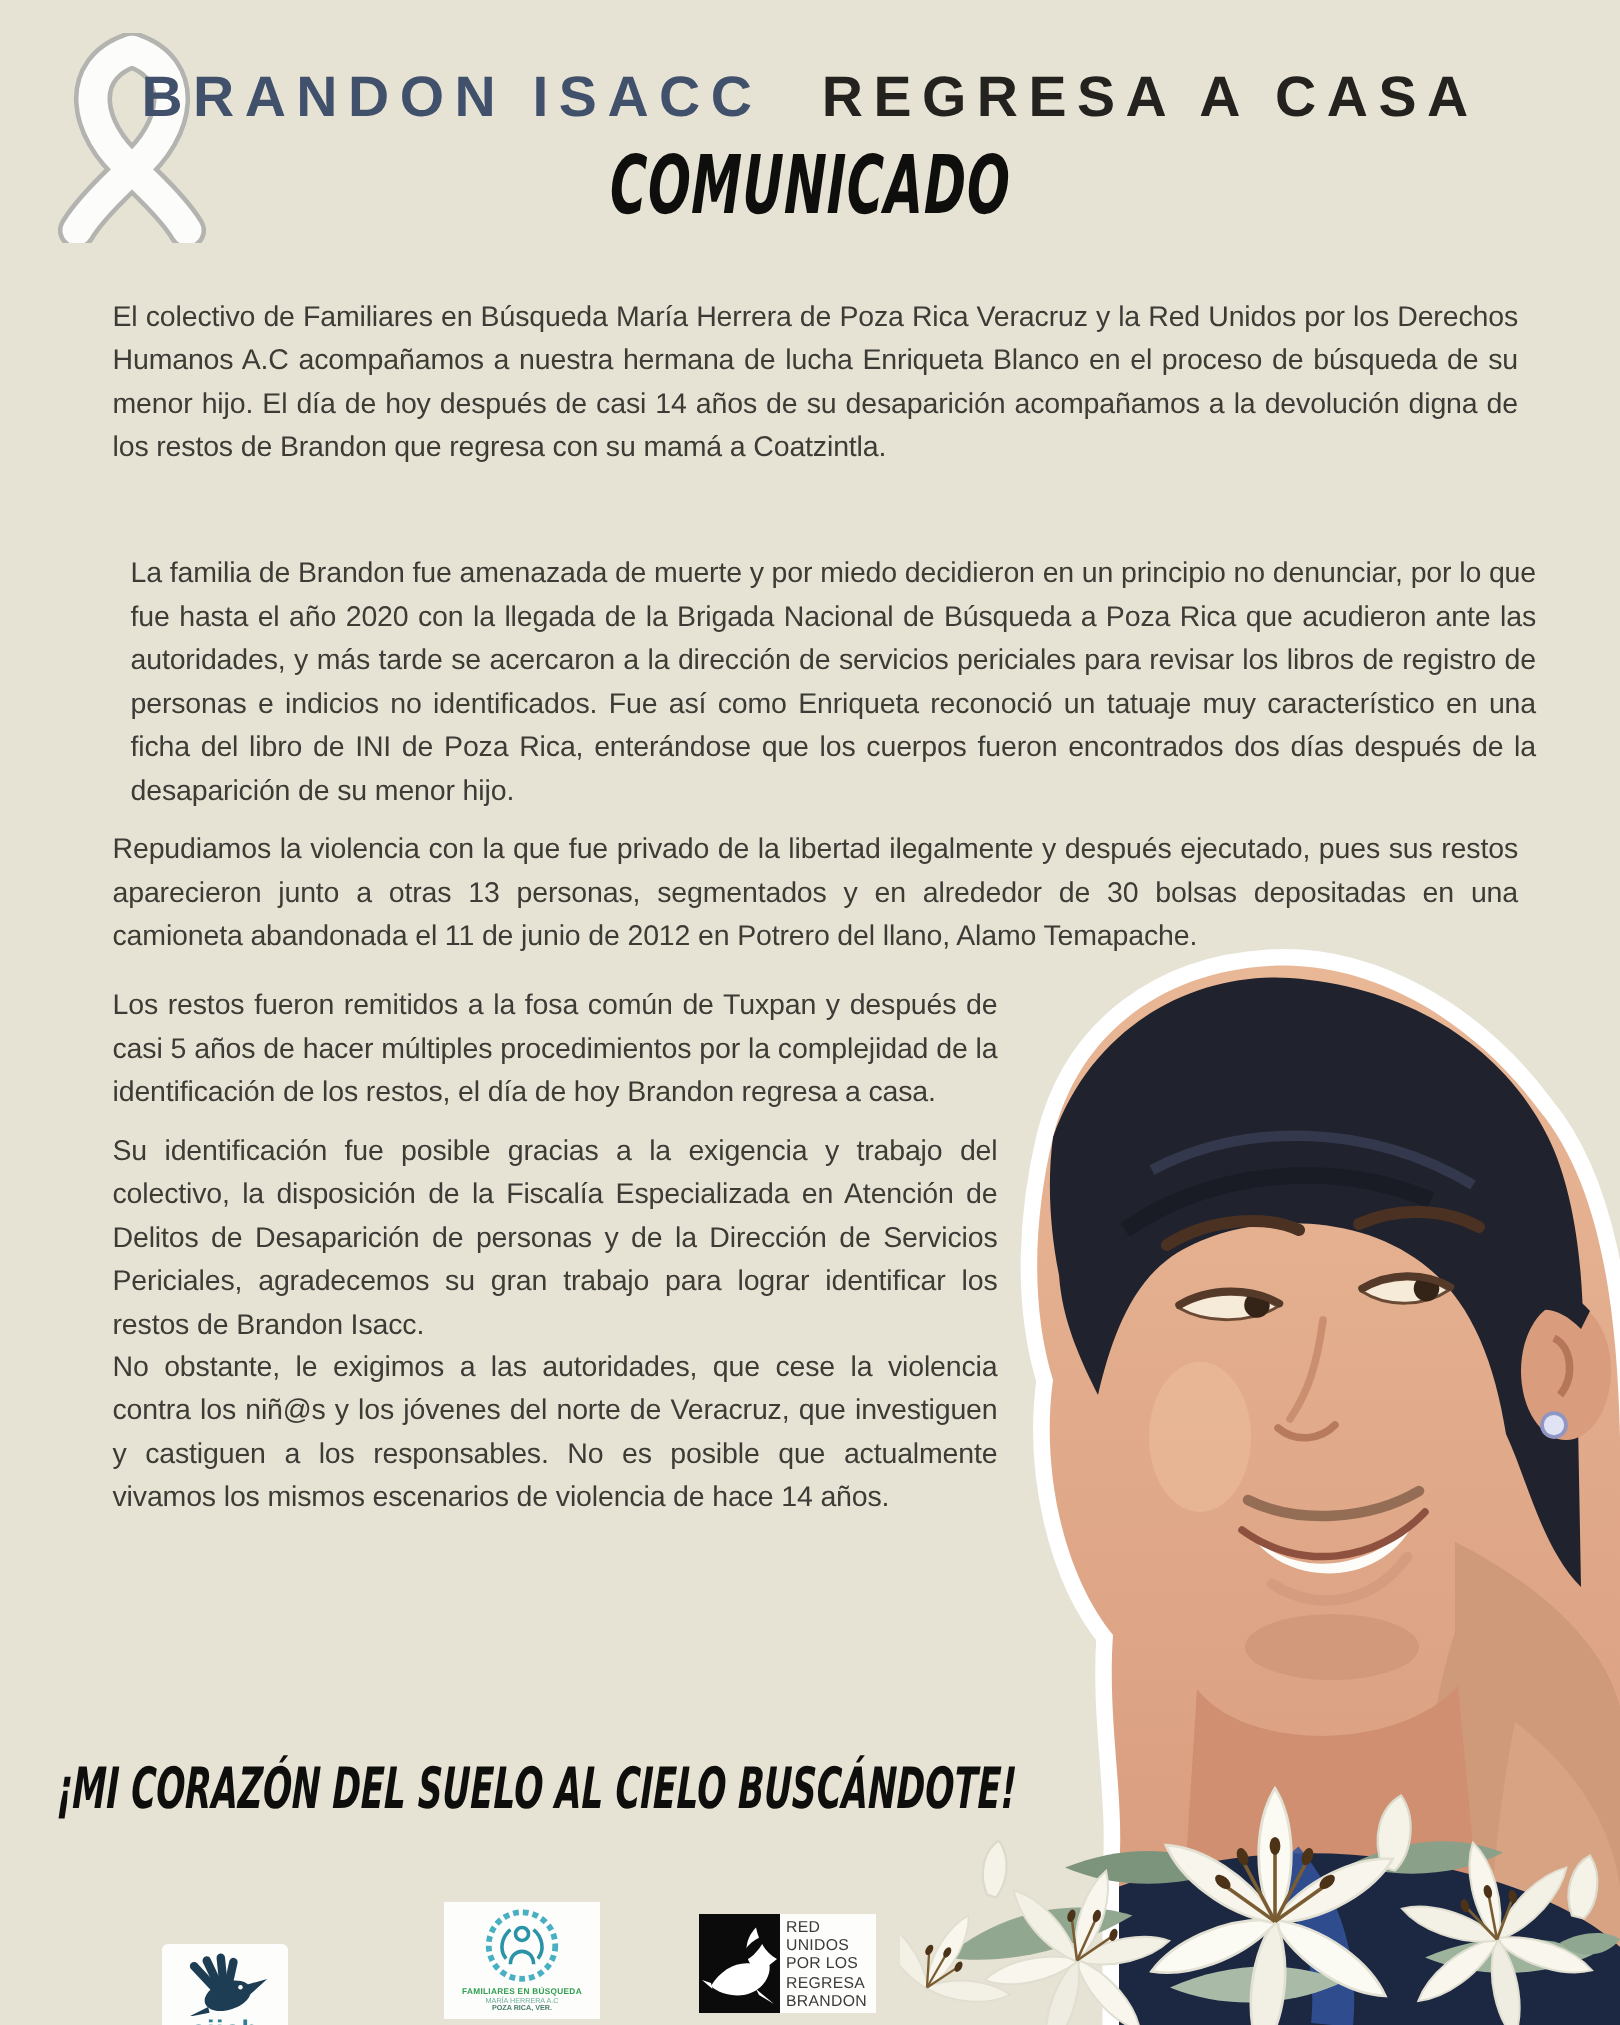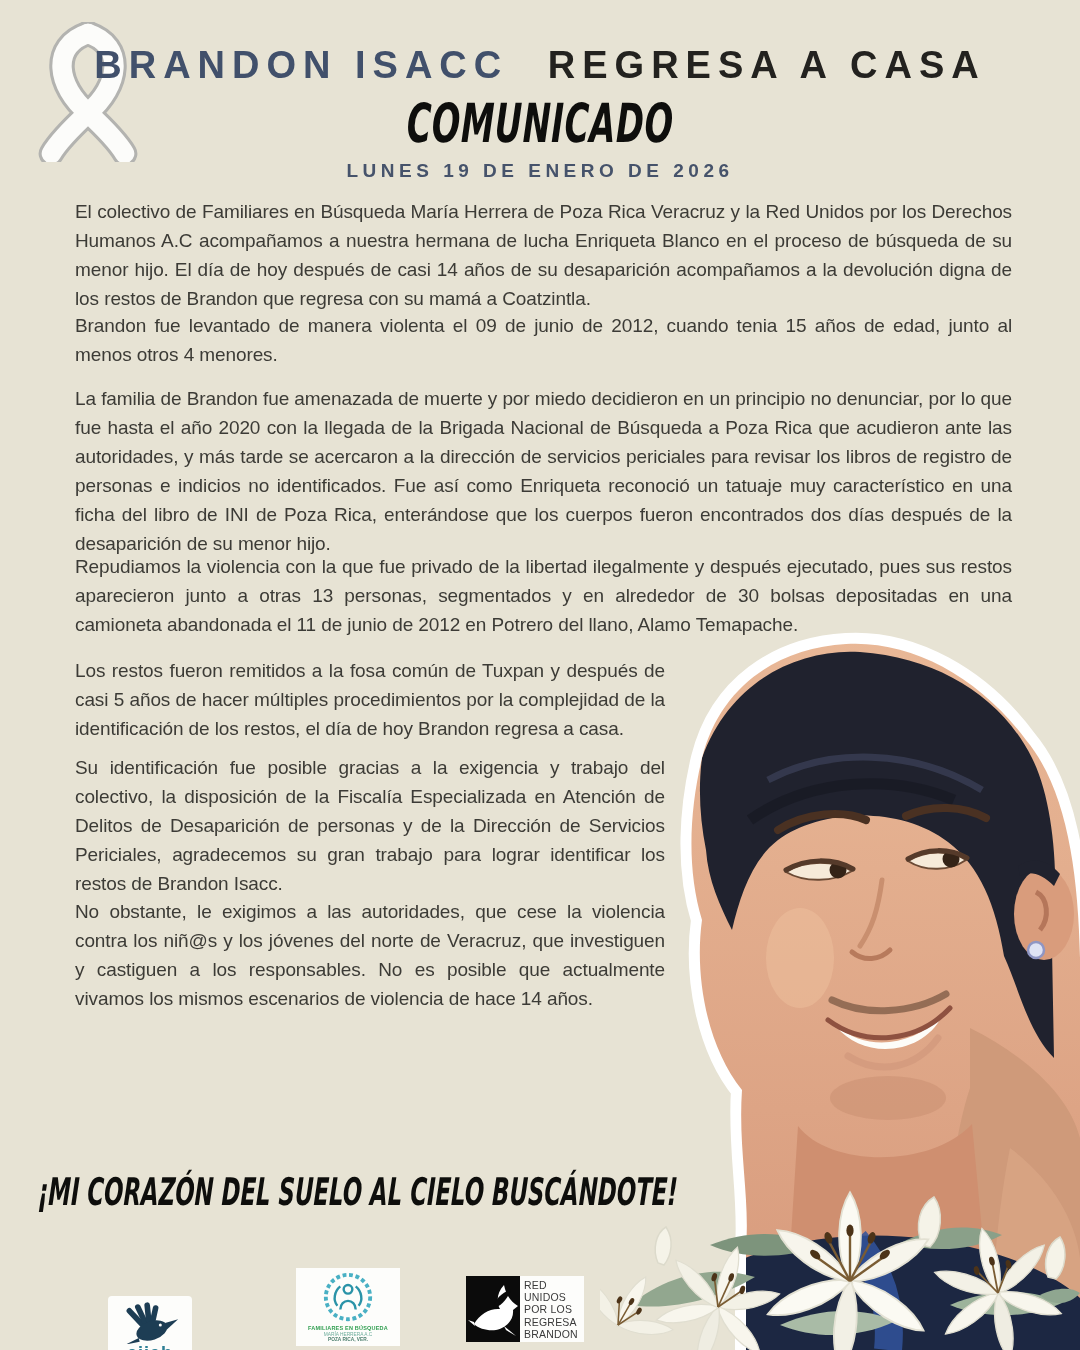--- a/index.html
+++ b/index.html
@@ -25,21 +25,21 @@
     position:absolute;top:160px;left:0;width:100%;text-align:center;
     font-weight:bold;font-size:19px;letter-spacing:4.5px;color:#46536b;
   }
   
   .para{
     position:absolute;left:75px;color:#3c3b36;font-size:19px;line-height:29px;
     text-align:justify;margin:0;letter-spacing:-0.1px;
   }
   .para.full{width:937px;}
   .para.narrow{width:590px;}
-  .p1{top:197px;} .p2{top:311px;} .p3{top:384px;} .p4{top:552px;}
+  .p1{top:197px;} .p2{top:311px;} .p3{top:368px;margin-left:12px;} .p4{top:552px;}
   .p5{top:656px;} .p6{top:753px;} .p7{top:897px;} .p8{top:1039px;}
   
   .slogan{position:absolute;left:38px;top:1170px;z-index:3;white-space:nowrap;}
   .slogan .marker{font-size:38px;transform-origin:left center;transform:scaleX(.60) skewX(-3deg);}
   
   .portrait{position:absolute;left:650px;top:628px;width:430px;height:722px;z-index:1;}
   .flowers{position:absolute;left:600px;top:1185px;width:480px;height:165px;z-index:2;}
   
   .logo-ciiab{
     position:absolute;left:108px;top:1262px;width:84px;height:84px;background:#fdfdfb;
@@ -78,24 +78,22 @@
 
   <div class="title">
     <span class="t1">BRANDON ISACC</span>
     <span class="t2">REGRESA A CASA</span>
   </div>
 
   <div class="comunicado">
     <span class="marker">COMUNICADO</span>
   </div>
 
-  <div class="dateline">LUNES 19 DE ENERO DE 2026</div>
 
   <p class="para full p1">El colectivo de Familiares en Búsqueda María Herrera de Poza Rica Veracruz  y la Red Unidos por los Derechos Humanos A.C acompañamos a nuestra hermana de lucha Enriqueta Blanco en el proceso de búsqueda de su menor hijo. El día de hoy después de casi 14 años de su desaparición acompañamos a la devolución digna de los restos de Brandon que regresa con su mamá a Coatzintla.</p>
-  <p class="para full p2">Brandon fue levantado de manera violenta el 09 de junio de 2012, cuando tenia 15 años de edad, junto al menos otros 4 menores.</p>
   <p class="para full p3">La familia de Brandon fue amenazada de muerte y por miedo decidieron en un principio no denunciar, por lo que fue hasta el año 2020 con la llegada de la Brigada Nacional de Búsqueda a Poza Rica que acudieron ante las autoridades, y más tarde se acercaron a la dirección de servicios periciales para revisar los libros de registro de personas e indicios no identificados. Fue así como Enriqueta reconoció un tatuaje muy característico en una ficha del libro de INI de Poza Rica, enterándose que los cuerpos fueron encontrados dos días después de la desaparición de su menor hijo.</p>
   <p class="para full p4">Repudiamos la violencia con la que fue privado de la libertad ilegalmente y después ejecutado, pues sus restos aparecieron junto a otras 13 personas, segmentados y en alrededor de 30 bolsas depositadas en una camioneta abandonada el 11 de junio de 2012 en Potrero del llano, Alamo Temapache.</p>
   <p class="para narrow p5">Los restos fueron remitidos a la fosa común de Tuxpan y después de casi 5 años de hacer múltiples procedimientos por la complejidad de la identificación de los restos, el día de hoy Brandon regresa a casa.</p>
   <p class="para narrow p6">Su identificación fue posible gracias a la exigencia y trabajo del colectivo, la disposición de la Fiscalía Especializada en Atención de Delitos de Desaparición de personas y de la Dirección de Servicios Periciales, agradecemos su gran trabajo para lograr identificar los restos de Brandon Isacc.</p>
   <p class="para narrow p7">No obstante, le exigimos a las autoridades, que cese la violencia contra los niñ@s y los jóvenes del norte de Veracruz, que investiguen y castiguen a los responsables. No es posible que actualmente vivamos los mismos escenarios de violencia de hace 14 años.</p>
 
   <div class="portrait">
     <svg viewBox="0 0 430 722" width="430" height="722">
       <defs>
         <clipPath id="blob">

